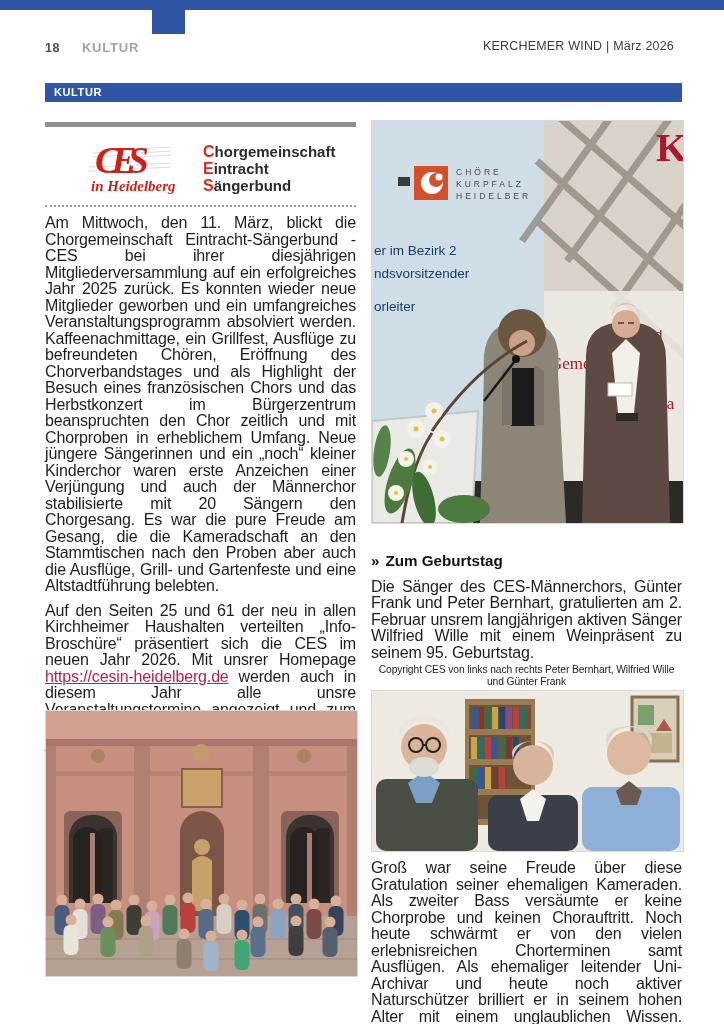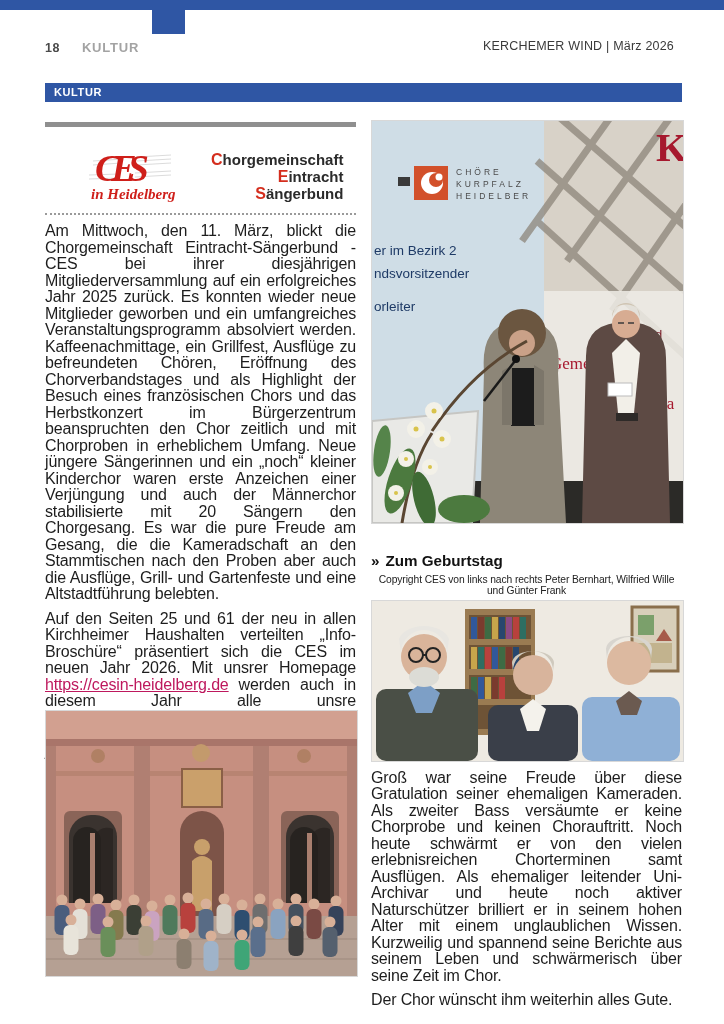--- a/index.html
+++ b/index.html
@@ -14,24 +14,24 @@
   .pagenum{font-size:12.5px;font-weight:bold;color:#4a4a4a;letter-spacing:.5px;}
   .sectionname{font-size:13px;font-weight:bold;color:#a3a3a3;letter-spacing:.8px;margin-left:22px;}
   .issue{position:absolute;right:8px;top:1px;font-size:12.5px;color:#3a3a3a;letter-spacing:.2px;}
   .band{position:absolute;left:45px;top:83px;width:637px;height:19px;background:#2f56a4;
         color:#fff;font-size:11px;font-weight:bold;letter-spacing:.6px;line-height:19px;padding-left:9px;box-sizing:border-box;}
   
   .col-left{position:absolute;left:45px;top:122px;width:311px;}
   .col-right{position:absolute;left:371px;top:120px;width:311px;}
   
   .graybar{height:5px;background:#8f8f8f;}
-  .logorow{display:flex;align-items:center;margin:20px 0 6px 30px;gap:8px;}
+  .logorow{display:flex;align-items:center;margin:12px 0 6px 30px;}
   .logoimg{width:110px;height:58px;flex:0 0 auto;}
   .logotext{margin-left:18px;line-height:17px;}
-  .logotext .ln{font-size:15px;font-weight:bold;color:#2b2b2b;text-align:right;}
+  .logotext .ln{font-size:15px;font-weight:bold;color:#2b2b2b;}
   .logotext .ini{color:#d42e1e;font-size:16px;}
   .dotline{border:none;border-top:2px dotted #9a9a9a;margin:8px 0 0 0;}
   
   h2.art{font-size:15.2px;line-height:18.5px;font-weight:bold;color:#111;
          margin:26px 0 0 0;padding-left:19px;text-indent:-19px;}
   h2.art .mk{padding-right:6px;}
   p.body{font-size:16px;line-height:16.5px;text-align:justify;margin:8px 0 0 0;
          letter-spacing:-0.15px;color:#1d1d1d;}
   a.lnk{color:#be185d;text-decoration:underline;}
   p.caption{font-size:10.3px;line-height:11.5px;margin:3px 0 0 0;color:#222;text-align:center;letter-spacing:-0.1px;}
@@ -246,20 +246,21 @@
           <circle cx="70" cy="318" r="2.5"></circle>
         <circle cx="34" cy="338" r="2"></circle>
           <circle cx="58" cy="346" r="2"></circle>
           <circle cx="24" cy="372" r="2"></circle>
       </g>
     </g>
   </svg>
 
   <h2 class="art art2"><span class="mk">»</span><span>Zum Geburtstag</span></h2>
 
+  <p class="body">Die Sänger des CES-Männerchors, Günter Frank und Peter Bernhart, gratulierten am 2. Februar unsrem langjährigen aktiven Sänger Wilfried Wille mit einem Weinpräsent zu seinem 95. Geburtstag.</p>
   <p class="caption">Copyright CES von links nach rechts Peter Bernhart, Wilfried Wille und Günter Frank</p>
 
   <svg class="photo photo2" viewBox="0 0 311 160">
     <rect width="311" height="160" fill="#eeeae2"></rect>
 
     <g>
       <rect x="93" y="8" width="70" height="126" fill="#9a7b52"></rect>
       <rect x="97" y="14" width="62" height="24" fill="#6e5336"></rect>
       <rect x="97" y="44" width="62" height="24" fill="#6e5336"></rect>
       <rect x="97" y="74" width="62" height="24" fill="#6e5336"></rect>

